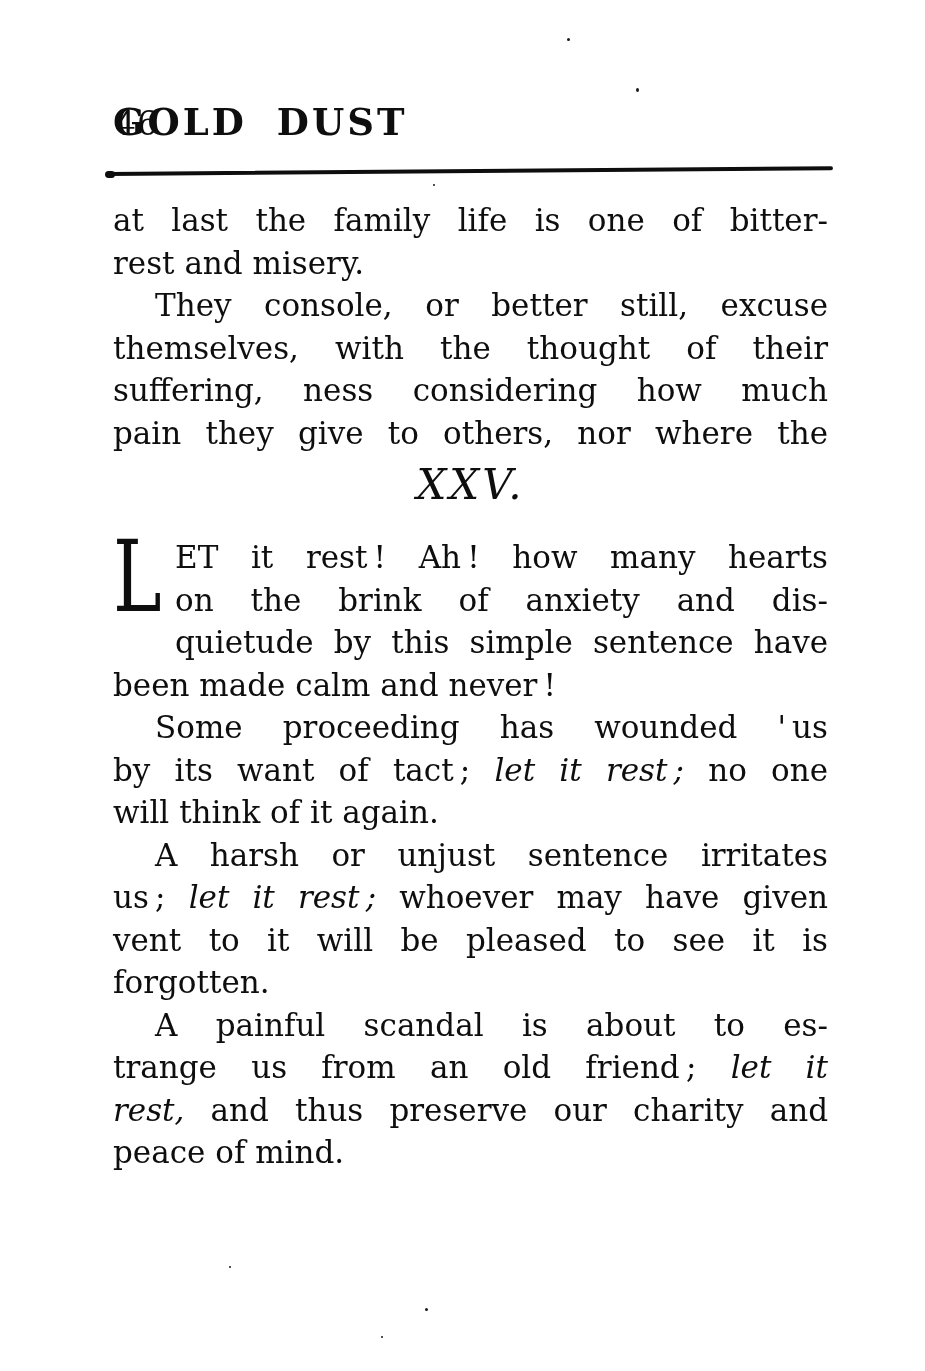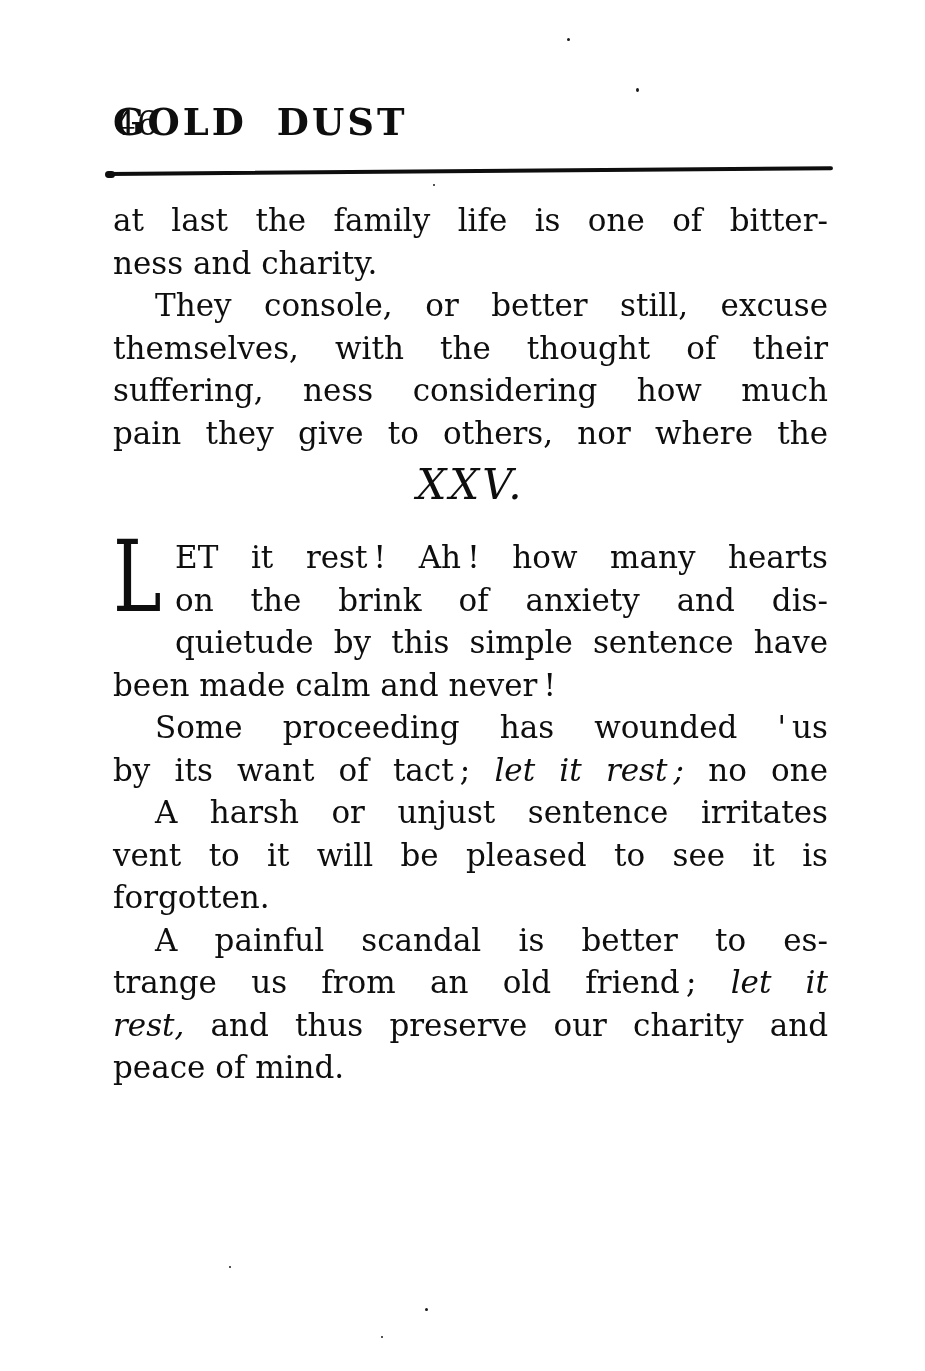--- a/index.html
+++ b/index.html
@@ -119,47 +119,49 @@
   <div class="header">
     <span class="page-number">46</span>
     <span class="running-title">GOLD DUST</span>
   </div>
 
   <div class="header-rule"></div>
 
   <div class="body-col" id="body-col">
       <div class="para continuation">
         <div class="line">at last the family life is one of bitter-</div>
-        <div class="line last">ness and charity.</div>
+        <div class="line last">rest and misery.</div>
       </div>
       <div class="para indented">
         <div class="line">They console, or better still, excuse</div>
         <div class="line">themselves, with the thought of their</div>
         <div class="line">suffering, ness considering how much</div>
         <div class="line">pain they give to others, nor where the</div>
       </div>
       <div class="section-heading">XXV.</div>
       <div class="para dropcap">
         <span class="drop-cap">L</span>
         <div class="line">ET it rest !  Ah ! how many hearts</div>
         <div class="line">on the brink of anxiety and dis-</div>
         <div class="line">quietude by this simple sentence have</div>
         <div class="line last">been made calm and never !</div>
       </div>
       <div class="para indented">
         <div class="line">Some proceeding has wounded ' us</div>
         <div class="line">by its want of tact ; <i>let it rest ;</i> no one</div>
+        <div class="line last">will think of it again.</div>
       </div>
       <div class="para indented">
         <div class="line">A harsh or unjust sentence irritates</div>
+        <div class="line">us ; <i>let it rest ;</i> whoever may have given</div>
         <div class="line">vent to it will be pleased to see it is</div>
         <div class="line last">forgotten.</div>
       </div>
       <div class="para indented">
-        <div class="line">A painful scandal is better to es-</div>
+        <div class="line">A painful scandal is about to es-</div>
         <div class="line">trange us from an old friend ; <i>let it</i></div>
         <div class="line"><i>rest,</i> and thus preserve our charity and</div>
         <div class="line last">peace of mind.</div>
       </div>
     </div>
 
   <div class="speck" style="left:567px;top:38px;width:3px;height:3px;"></div>
   <div class="speck" style="left:636px;top:88px;width:3px;height:4px;"></div>
   <div class="speck" style="left:433px;top:184px;width:2px;height:2px;"></div>
   <div class="speck" style="left:860px;top:248px;width:2px;height:3px;"></div>

